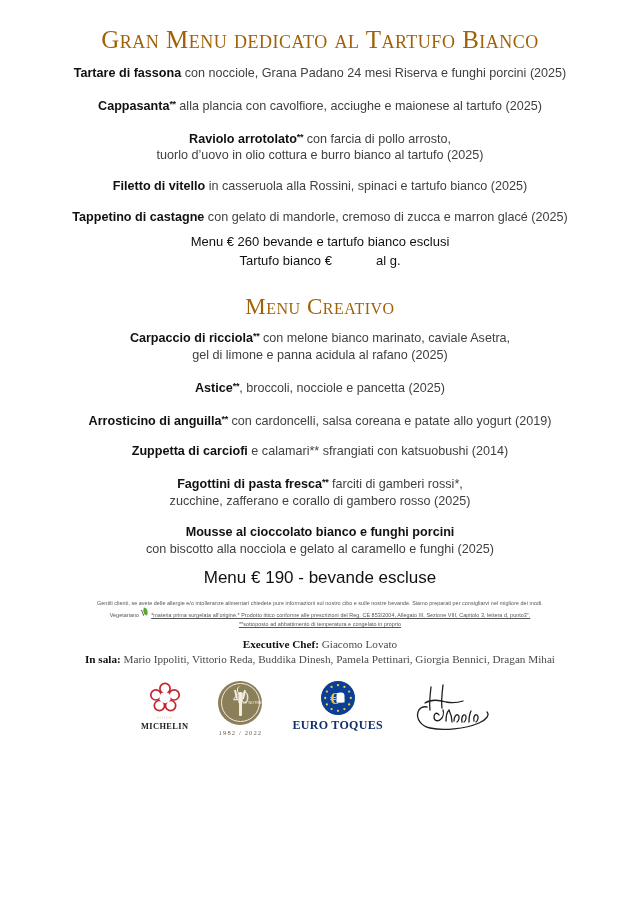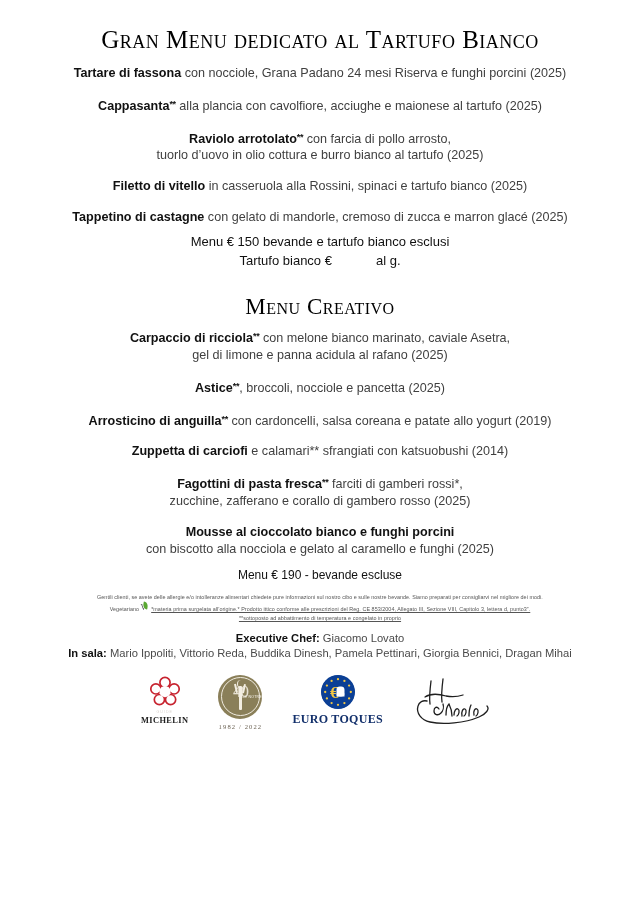--- a/index.html
+++ b/index.html
@@ -23,21 +23,21 @@
     display: flex;
     flex-direction: column;
     align-items: center;
   }
 
   
   .menu-title {
     font-family: "Liberation Serif", "DejaVu Serif", serif;
     font-variant: small-caps;
     font-weight: 400;
-    color: #000000;
+    color: #a16207;
     letter-spacing: 0.5px;
     text-align: center;
     white-space: nowrap;
   }
   .title-main {
     font-size: 25px;
     margin-top: 26px;
     margin-bottom: 11px;
   }
   .title-second {
@@ -75,21 +75,21 @@
     font-size: 13px;
     line-height: 19px;
     color: #111111;
     margin-top: 6px;
   }
   .price-block .pl { display: block; }
   .gap-blank { display: inline-block; width: 44px; }
 
   .price-single {
     text-align: center;
-    font-size: 12px;
+    font-size: 17px;
     color: #111111;
     margin-top: 10px;
     margin-bottom: 11px;
   }
 
   .note-table {
     text-align: center;
     font-size: 12.2px;
     font-weight: bold;
     color: #111111;
@@ -133,21 +133,21 @@
   }
 
   
   .credits {
     text-align: center;
     font-size: 11.2px;
     line-height: 15.5px;
     color: #4a4a4a;
     margin-top: 7px;
   }
-  .credits .cl { display: block; }
+  .credits .cl { display: block; font-family: Liberation Serif, serif; }
   .credits .lbl {
     font-weight: bold;
     color: #111111;
   }
 
   
   .logos {
     margin-top: 13px;
     width: 100%;
     display: flex;
@@ -302,21 +302,21 @@
     <p class="dish">
       <span class="ln"><span class="nm">Filetto di vitello</span><span> in casseruola alla Rossini, spinaci e tartufo bianco (2025)</span></span>
     </p>
 
     <p class="dish">
       <span class="ln"><span class="nm">Tappetino di castagne</span><span> con gelato di mandorle, cremoso di zucca e marron glacé (2025)</span></span>
     </p>
   </div>
 
   <div class="price-block">
-    <span class="pl">Menu € 150 bevande e tartufo bianco esclusi</span>
+    <span class="pl">Menu € 260 bevande e tartufo bianco esclusi</span>
     <span class="pl"><span>Tartufo bianco €</span><span class="gap-blank"></span><span>al g.</span></span>
   </div>
 
   <div class="menu-title title-second">Menu Creativo</div>
 
   <div style="width:100%;">
 
     <p class="dish">
       <span class="ln"><span class="nm">Carpaccio di ricciola</span><sup class="mk">**</sup><span> con melone bianco marinato, caviale Asetra,</span></span>
       <span class="ln">gel di limone e panna acidula al rafano (2025)</span>

